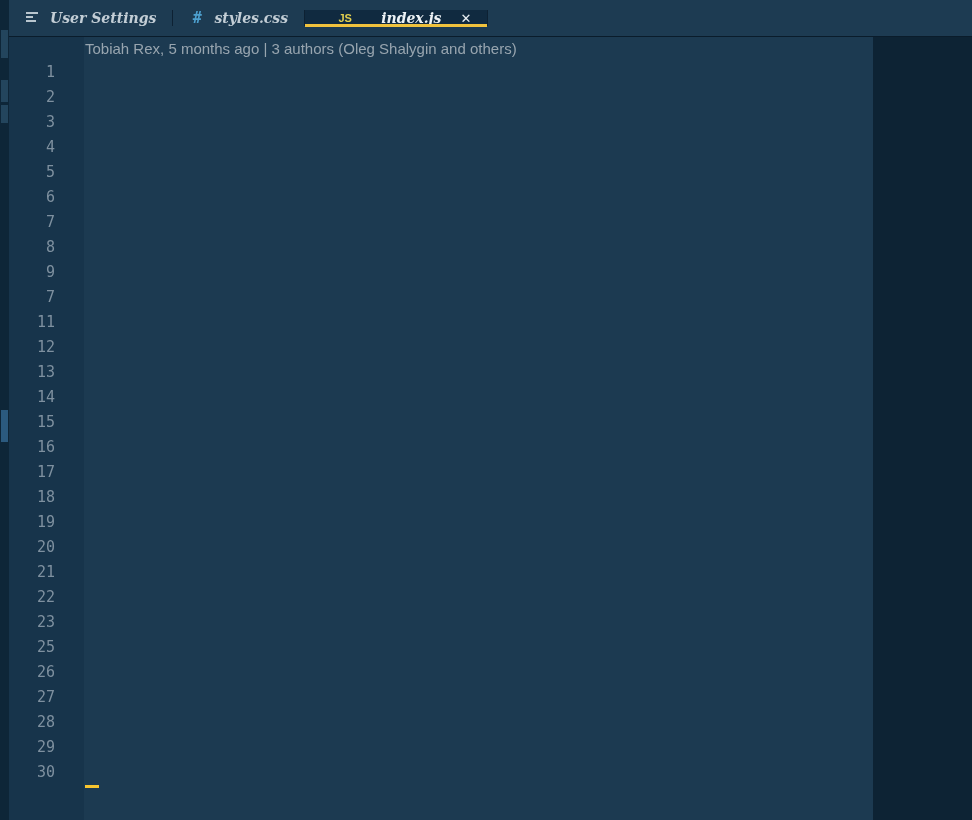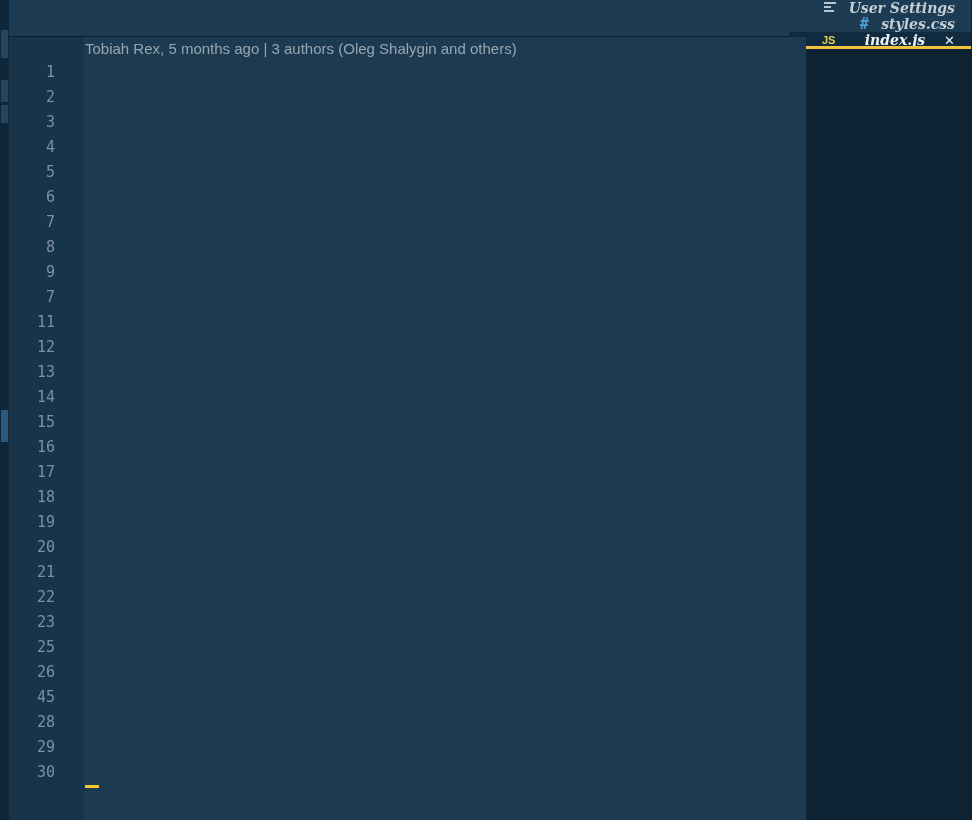--- a/index.html
+++ b/index.html
@@ -8,42 +8,42 @@
          font-family:"DejaVu Sans Mono", monospace; }
 
   
   .left-strip { position:absolute; left:0; top:0; width:9px; height:820px;
                 background:#0e2638; z-index:5; }
   .strip-mark { position:absolute; left:1px; width:7px; background:#23455d; }
   .strip-mark.bright { background:#2b5a7f; }
 
   
   .tab-bar { position:absolute; left:9px; top:0; width:963px; height:37px;
-             background:#1d3b52; display:flex; align-items:flex-end;
-             border-bottom:1px solid #0a1c2b;flex-direction:column; }
+             background:#1d3b52; display:flex; align-items:center;
+             border-bottom:1px solid #0a1c2b; }
   .tab { display:flex; align-items:center; gap:9px; padding:0 16px;
          border-right:1px solid #0d2133; background:#1d3b52; position:relative;
          cursor:pointer; }
   .tab .tab-label { font-family:"DejaVu Serif", serif; font-style:italic;
                     font-weight:bold; font-size:14px; color:#c3ced6;
                     white-space:nowrap; }
   .tab.active { background:#102a40;padding-left:32px; }
   .tab.active .tab-label { color:#edf2f5;margin-left:19px; }
   .tab.active::after { content:""; position:absolute; left:0; right:0; bottom:-1px;
                        height:3px; background:#f0c23d; }
   .tab-icon { display:inline-flex; align-items:center; justify-content:center;
               width:16px; height:16px; font-weight:bold; }
   .tab-icon.i-hash { color:#4da0cf; font-size:15px; font-family:"DejaVu Sans Mono",monospace; }
   .tab-icon.i-js { color:#e0ce4e; font-size:11px; letter-spacing:0;
                    font-family:"Liberation Sans",sans-serif; }
   .tab-close { color:#e8eef2; font-size:13px; margin-left:10px; cursor:pointer;
                font-family:"DejaVu Sans",sans-serif; }
 
   
-  .editor { position:absolute; left:9px; top:37px; width:797px; height:783px;
+  .editor { position:absolute; left:9px; top:37px; width:864px; height:783px;
             background:#1c3a51; overflow:hidden; }
   .gutter-bg { position:absolute; left:0; top:0; width:75px; height:100%;
                background:#17344b; }
   .codelens-row { position:relative; height:23px; line-height:23px;
                   padding-left:76px; font-family:"Liberation Sans",sans-serif;
                   font-size:15px; color:#98a5af; white-space:nowrap; cursor:pointer; }
   .code-area { position:relative; }
   .line { display:flex; height:25px; line-height:25px; white-space:pre;
           position:relative; }
   .num { flex:0 0 46px; text-align:right; color:#7e909f; font-size:15px;
@@ -107,18 +107,18 @@
       <div class="line"><span class="num">16</span></div>
       <div class="line"><span class="num">17</span></div>
       <div class="line"><span class="num">18</span></div>
       <div class="line"><span class="num">19</span></div>
       <div class="line"><span class="num">20</span></div>
       <div class="line"><span class="num">21</span></div>
       <div class="line"><span class="num">22</span></div>
       <div class="line"><span class="num">23</span></div>
       <div class="line"><span class="num">25</span></div>
       <div class="line"><span class="num">26</span></div>
-      <div class="line"><span class="num">45</span></div>
+      <div class="line"><span class="num">27</span></div>
       <div class="line"><span class="num">28</span></div>
       <div class="line"><span class="num">29</span></div>
       <div class="line current"><span class="num">30</span><div class="cursor-underline"></div></div>
     </div>
 </div>
 
 </body></html>

